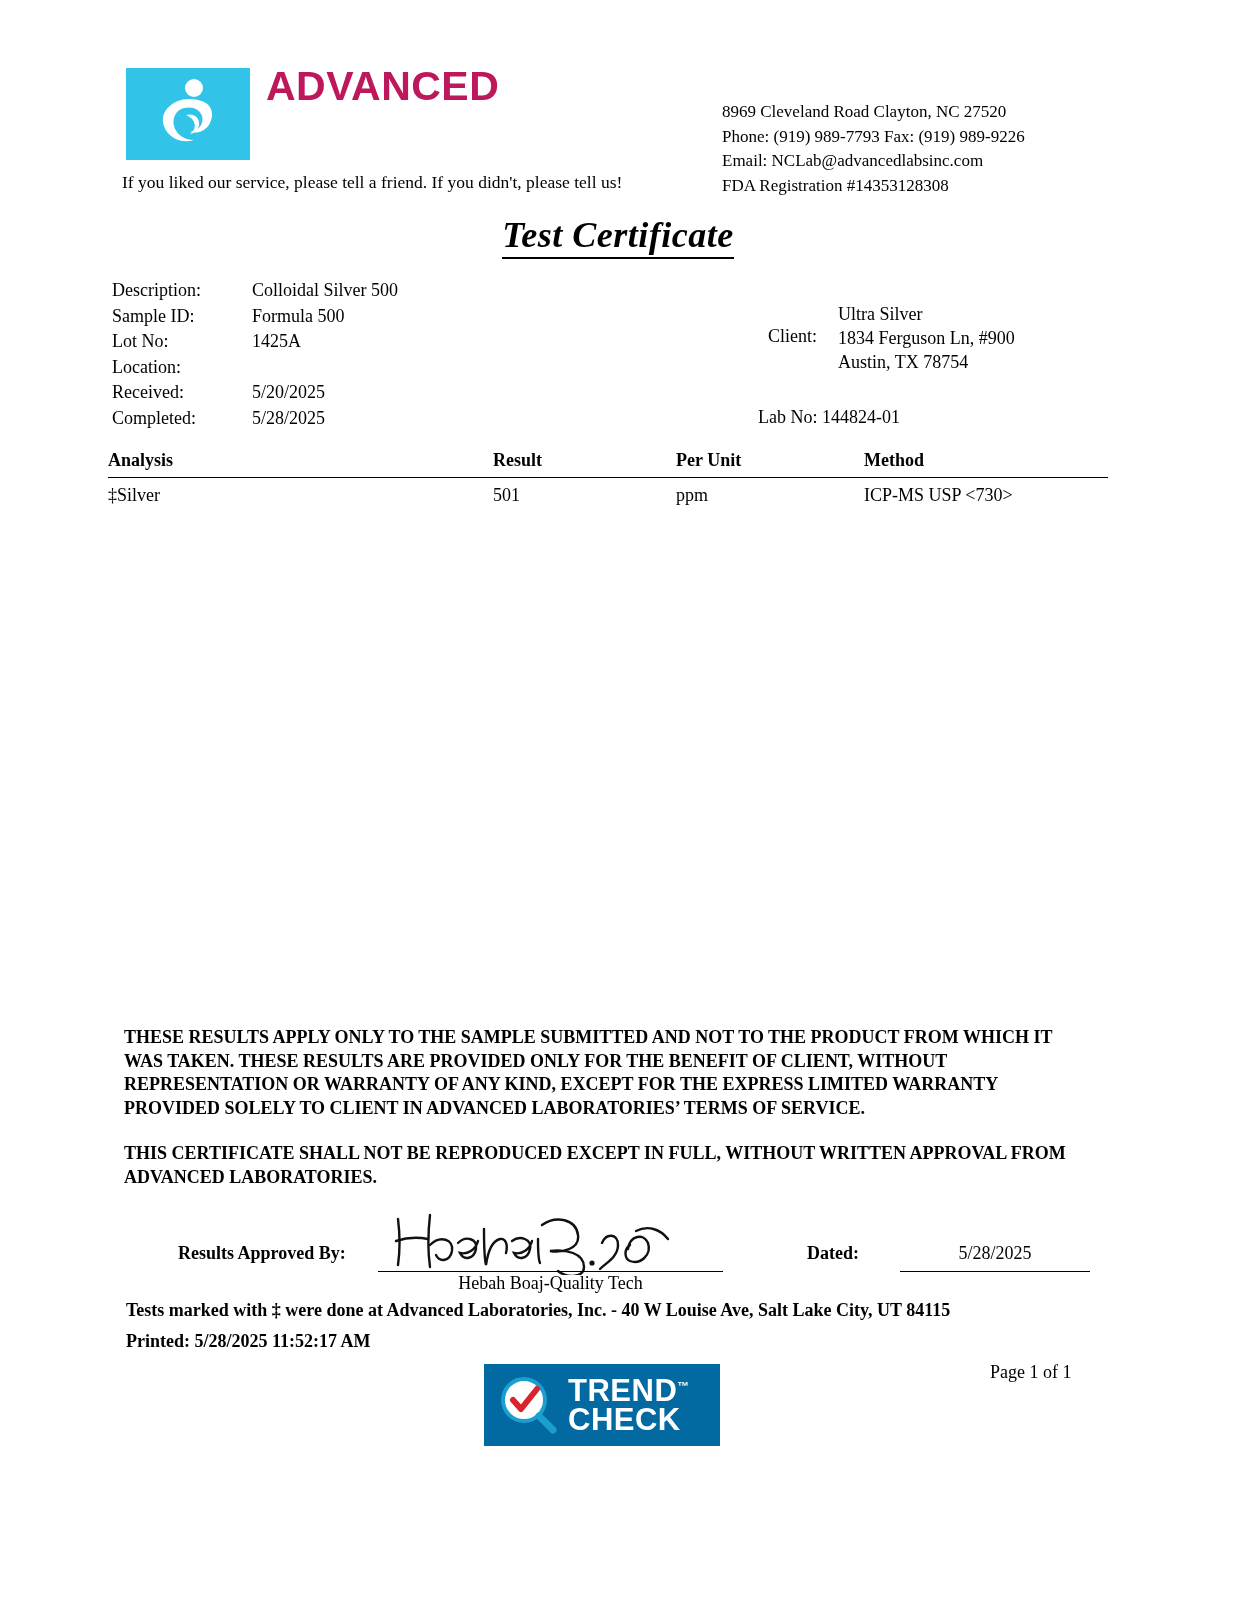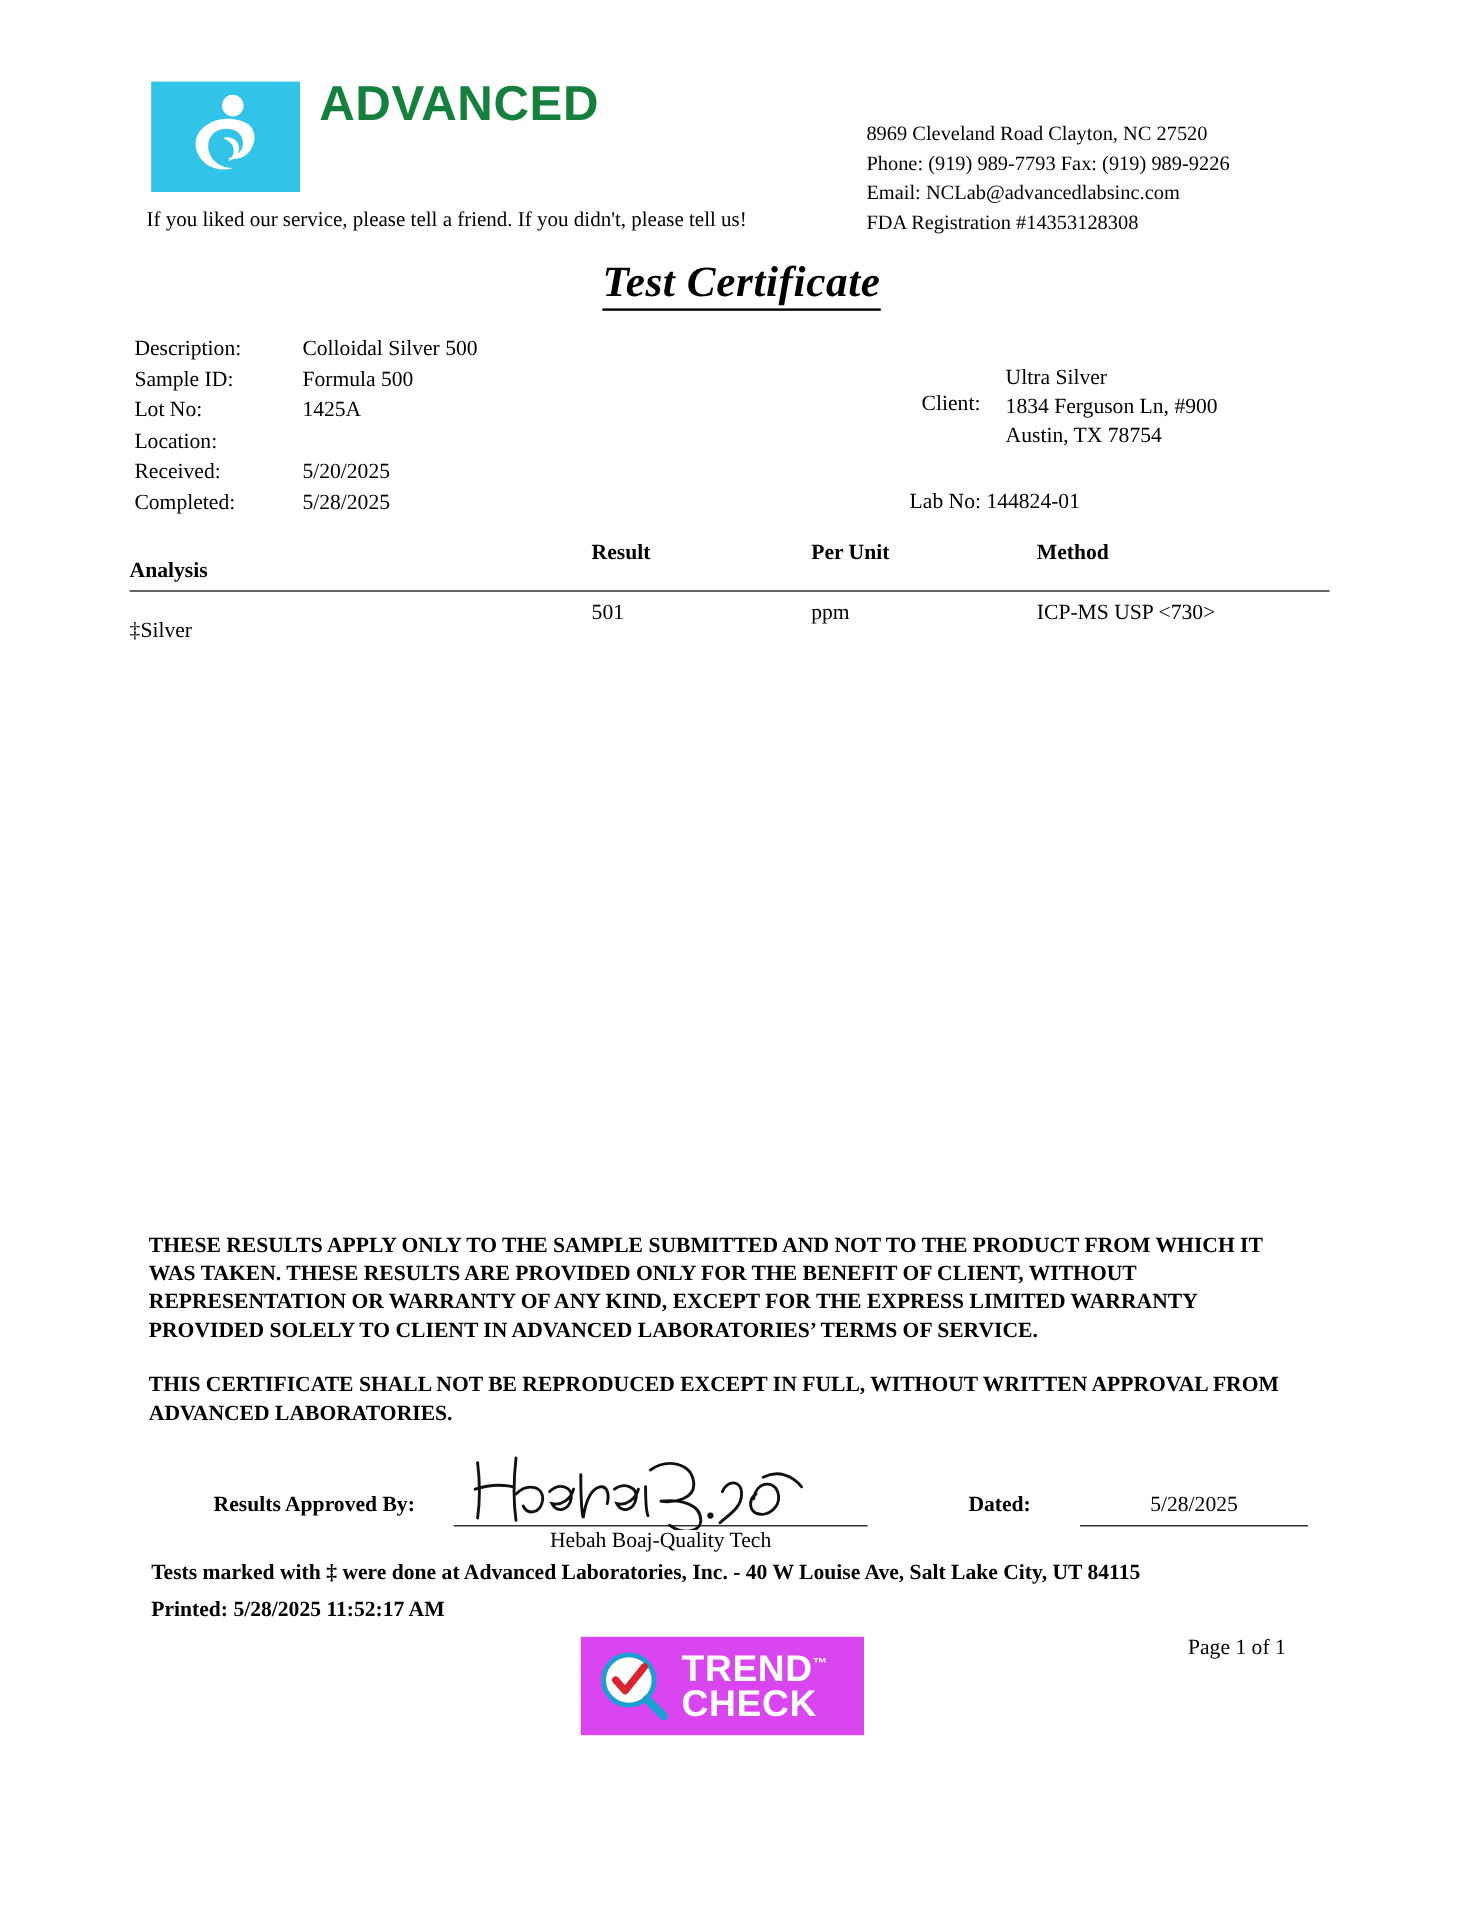--- a/index.html
+++ b/index.html
@@ -46,21 +46,21 @@
   }
   .logo-figure {
     position: absolute;
     left: 0; top: 0; right: 0; bottom: 0;
   }
   .logo-words {
     margin-left: 16px;
     line-height: 0.92;
     font-family: "Liberation Sans", sans-serif;
     font-weight: bold;
-    color: #15803d;
+    color: #be185d;
     letter-spacing: 0.5px;
   }
   .logo-line1 {
     font-size: 41px;
     display: block;
   }
   .logo-line2 {
     font-size: 41px;
     display: block;
     white-space: nowrap;
@@ -158,21 +158,21 @@
     display: flex;
   }
   .results .hrow {
     font-weight: bold;
     padding-bottom: 6px;
     border-bottom: 1.5px solid #000;
   }
   .results .drow {
     padding-top: 7px;
   }
-  .col-analysis { width: 385px; flex: none; margin-top: 15px; }
+  .col-analysis { width: 385px; flex: none; }
   .col-result   { width: 183px; flex: none; }
   .col-unit     { width: 188px; flex: none; }
   .col-method   { flex: 1; }
 
   
   .legal {
     position: absolute;
     left: 124px;
     top: 1026px;
     width: 950px;
@@ -266,21 +266,21 @@
     font-size: 18px;
   }
 
   
   .trend-badge {
     position: absolute;
     left: 484px;
     top: 1364px;
     width: 236px;
     height: 82px;
-    background: #d946ef;
+    background: #0369a1;
     display: flex;
     align-items: center;
   }
   .trend-mark {
     width: 62px;
     height: 62px;
     margin-left: 12px;
     flex: none;
     position: relative;
   }

